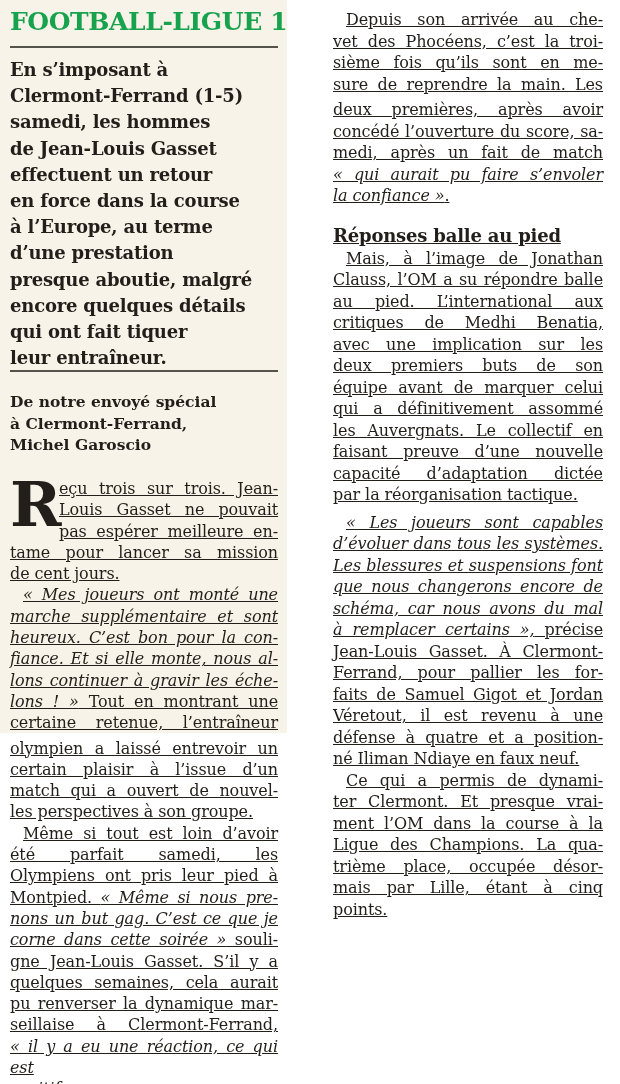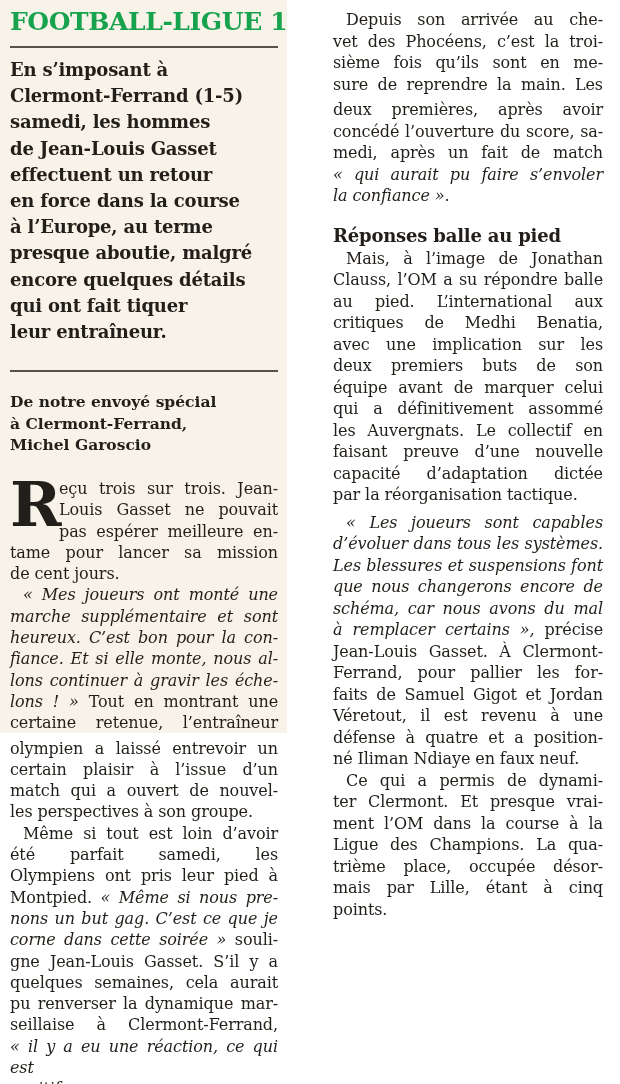--- a/index.html
+++ b/index.html
@@ -36,21 +36,21 @@
   .byline {
     position:absolute; left:10px; top:391px; width:268px;
     font-size:15.5px; font-weight:bold; line-height:21.5px;
   }
   .dropcap {
     position:absolute; left:10px; top:476px;
     font-size:62px; line-height:58px; font-weight:bold;
   }
   .colbody {
     position:absolute;
-    font-size:16px; letter-spacing:-0.1px;
+    font-size:16px; letter-spacing:-0.1px;text-decoration:underline;
   }
   #left-body  { left:10px;  top:478px; width:268px; line-height:21.3px; }
   #right-col  { left:333px; top:9px;   width:270px; line-height:21.5px; }
   .line { text-align:justify; text-align-last:justify; }
   .line.end { text-align-last:left; }
   .line.ind { text-indent:13px; }
   .line.inset { padding-left:49px; }
   .it { font-style:italic; }
   .subhead {
     font-weight:bold; font-size:18px; line-height:24px;
@@ -66,20 +66,21 @@
 <div class="rule rule-kicker"></div>
 
 <div class="lede" id="lede">
     <div>En s’imposant à</div>
     <div>Clermont-Ferrand (1-5)</div>
     <div>samedi, les hommes</div>
     <div>de Jean-Louis Gasset</div>
     <div>effectuent un retour</div>
     <div>en force dans la course</div>
     <div>à l’Europe, au terme</div>
+    <div>d’une prestation</div>
     <div>presque aboutie, malgré</div>
     <div>encore quelques détails</div>
     <div>qui ont fait tiquer</div>
     <div>leur entraîneur.</div>
   </div>
 <div class="rule rule-lede"></div>
 
 <div class="byline" id="byline">
     <div>De notre envoyé spécial</div>
     <div>à Clermont-Ferrand,</div>

